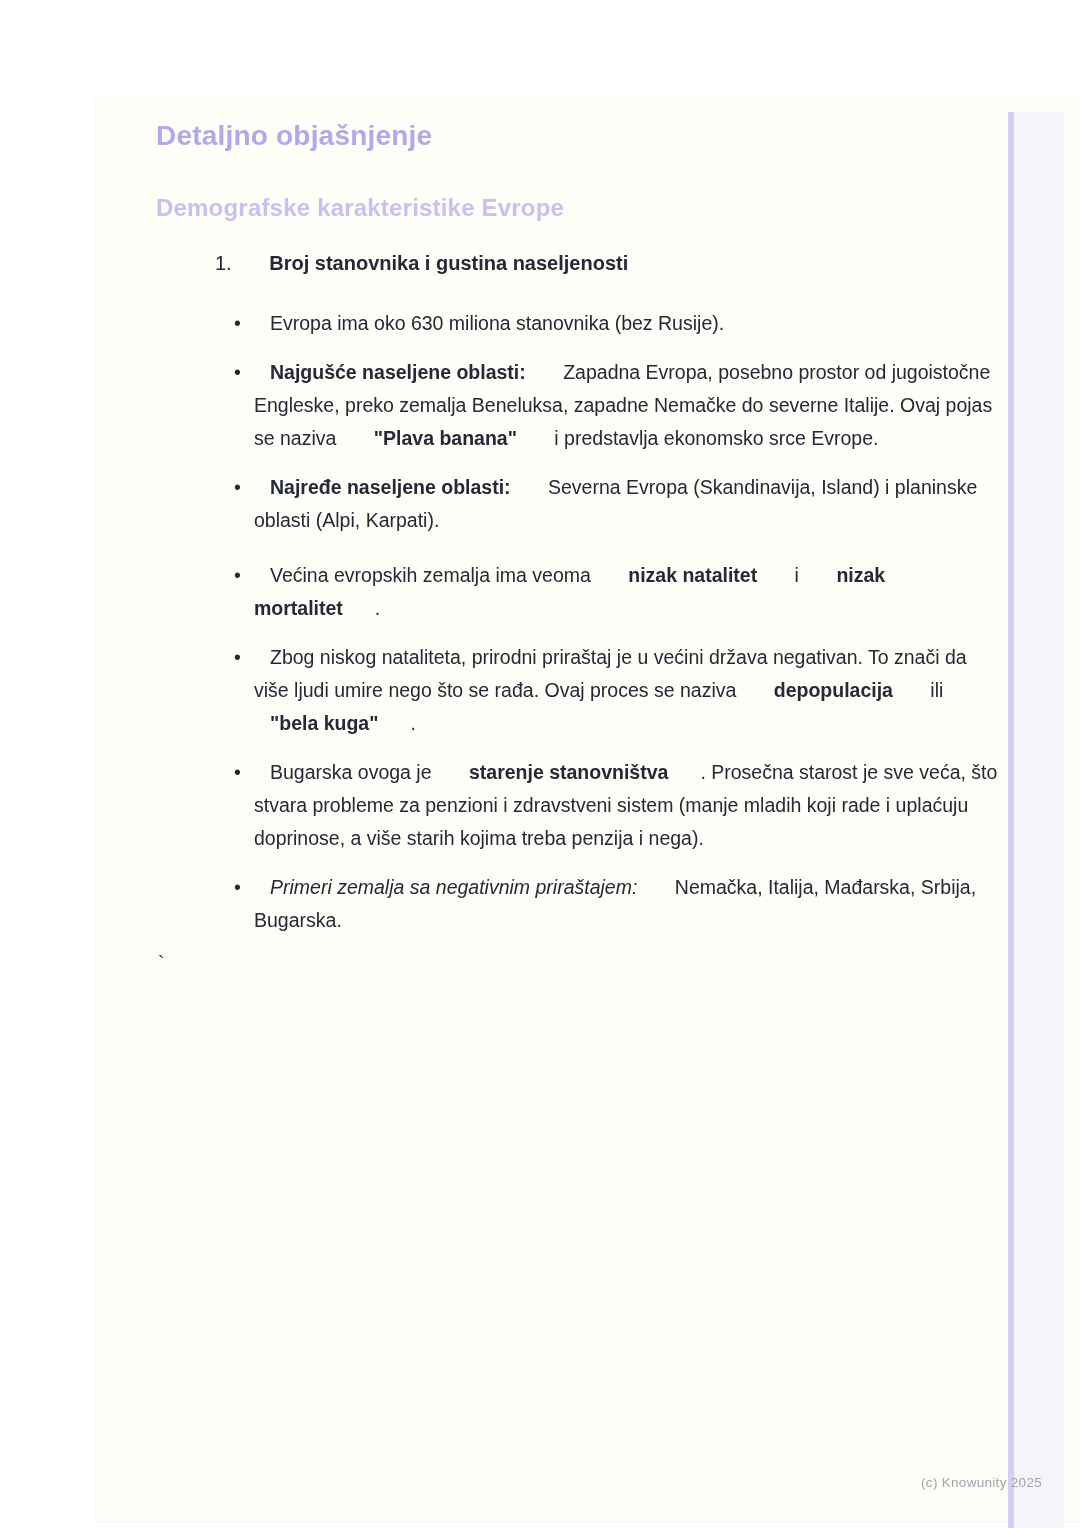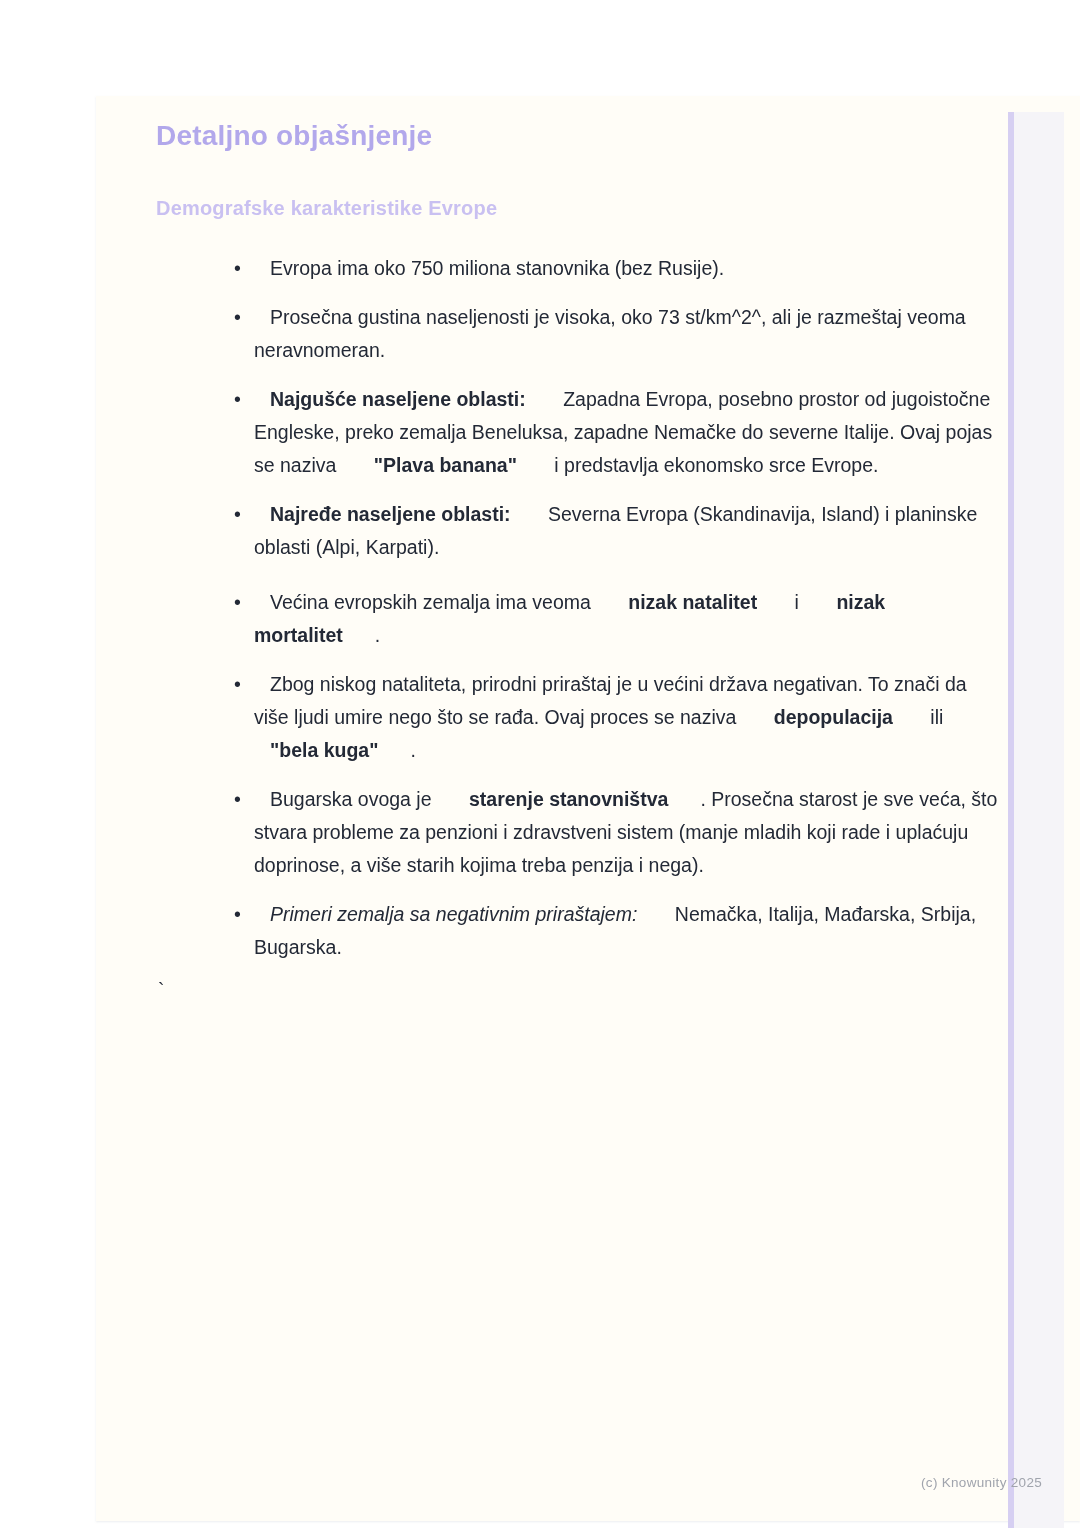--- a/index.html
+++ b/index.html
@@ -43,21 +43,21 @@
   }
   h1.doc-title{
     font-size:28px;
     line-height:30px;
     font-weight:700;
     color:var(--c-h1);
     margin:0 0 44px 0;
     letter-spacing:0.2px;
   }
   h2.doc-subtitle{
-    font-size:20px;
+    font-size:24px;
     line-height:26px;
     font-weight:700;
     color:var(--c-h2);
     margin:0 0 31px 0;
     letter-spacing:0.2px;
   }
   .section{margin-left:11px;}
   .section + .section{margin-top:22px;}
   .sec-head{
     font-size:20px;
@@ -114,23 +114,23 @@
 
   <div class="edge-panel"></div>
 
   <div class="content">
     <h1 class="doc-title">Detaljno objašnjenje</h1>
 
     <h2 class="doc-subtitle">Demografske karakteristike Evrope</h2>
 
     <div id="sections">
         <div class="section">
+          <div class="sec-head"><span class="sec-num">1. </span><span class="sec-title">Broj stanovnika i gustina naseljenosti</span></div>
           <ul class="bullets">
-            <li><span>Evropa ima oko 750 miliona stanovnika (bez Rusije).</span></li>
-            <li><span>Prosečna gustina naseljenosti je visoka, oko 73 st/km^2^, ali je razmeštaj veoma neravnomeran.</span></li>
+            <li><span>Evropa ima oko 630 miliona stanovnika (bez Rusije).</span></li>
             <li><span class="bold">Najgušće naseljene oblasti:</span><span> Zapadna Evropa, posebno prostor od jugoistočne Engleske, preko zemalja Beneluksa, zapadne Nemačke do severne Italije. Ovaj pojas se naziva </span><span class="bold">"Plava banana"</span><span> i predstavlja ekonomsko srce Evrope.</span></li>
             <li><span class="bold">Najređe naseljene oblasti:</span><span> Severna Evropa (Skandinavija, Island) i planinske oblasti (Alpi, Karpati).</span></li>
           </ul>
         </div>
         <div class="section">
           <ul class="bullets">
             <li><span>Većina evropskih zemalja ima veoma </span><span class="bold">nizak natalitet</span><span> i </span><span class="bold">nizak mortalitet</span><span>.</span></li>
             <li><span>Zbog niskog nataliteta, prirodni priraštaj je u većini država negativan. To znači da više ljudi umire nego što se rađa. Ovaj proces se naziva </span><span class="bold">depopulacija</span><span> ili </span><span class="bold">"bela kuga"</span><span>.</span></li>
             <li><span>Bugarska ovoga je </span><span class="bold">starenje stanovništva</span><span>. Prosečna starost je sve veća, što stvara probleme za penzioni i zdravstveni sistem (manje mladih koji rade i uplaćuju doprinose, a više starih kojima treba penzija i nega).</span></li>
             <li><span class="italic">Primeri zemalja sa negativnim priraštajem:</span><span> Nemačka, Italija, Mađarska, Srbija, Bugarska.</span></li>

